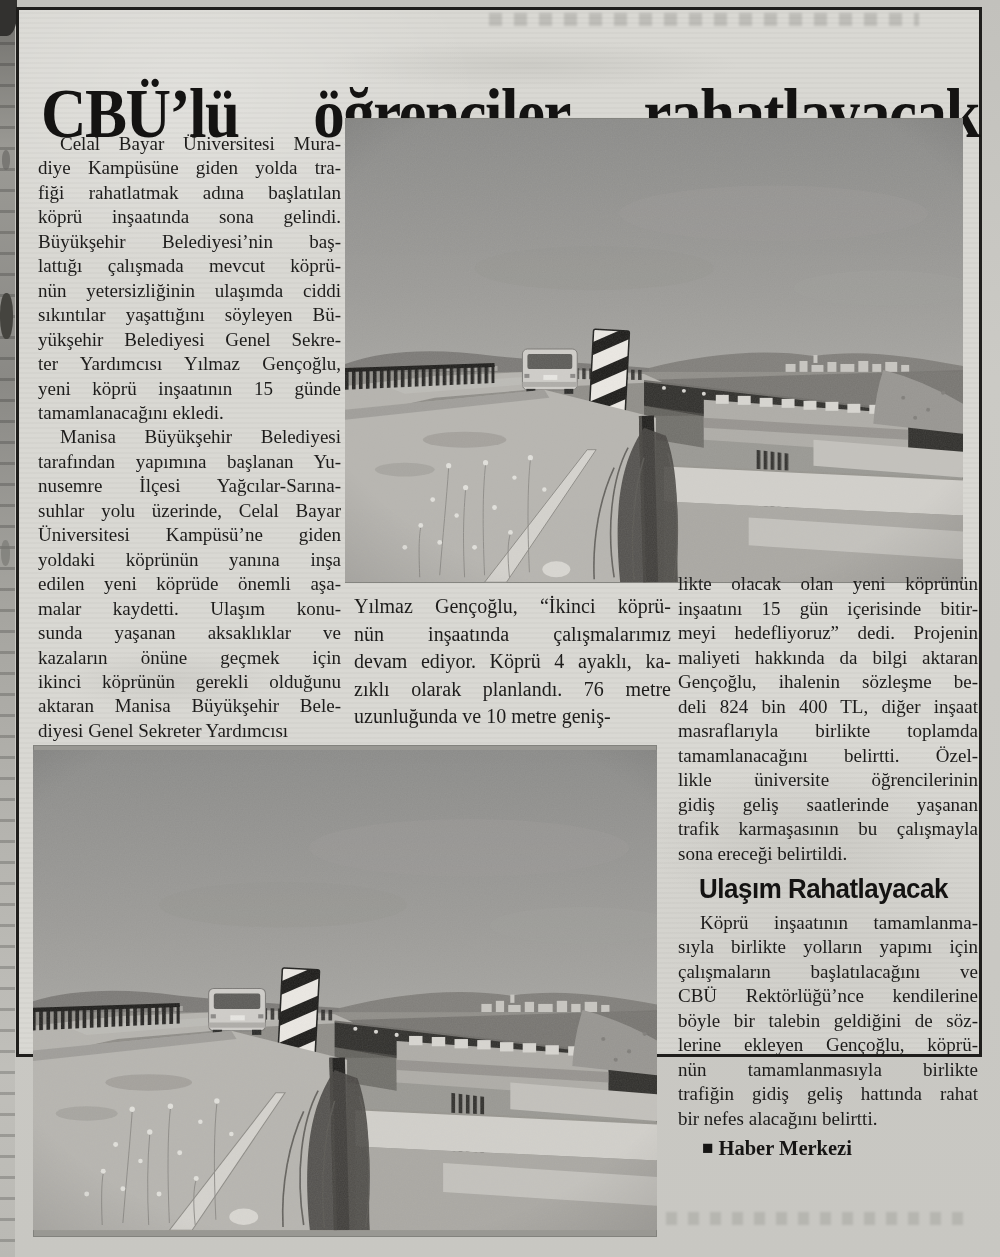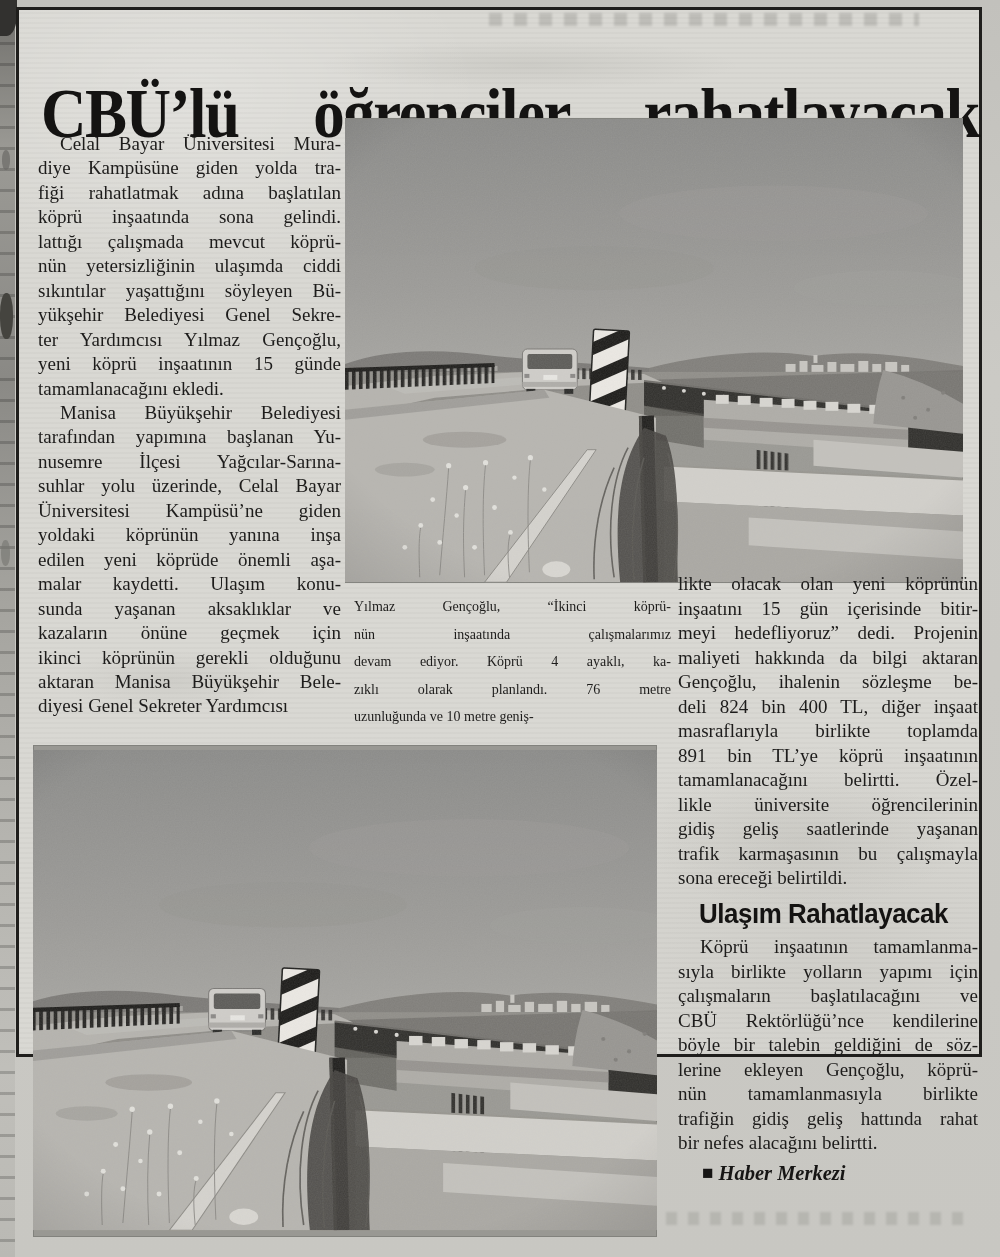--- a/index.html
+++ b/index.html
@@ -57,30 +57,30 @@
     transform:scaleY(1.10);transform-origin:top left;
   }
 
   
   .col{position:absolute;color:#1d1c1b;}
   .col .para{margin:0;}
   .col .line{text-align:justify;text-align-last:justify;}
   .col .line.last{text-align-last:left;}
   .col .para.indent .line:first-child{text-indent:22px;}
   .col-left  {left:19px; top:122px;width:303px;font-size:19px;  line-height:24.45px;}
-  .col-mid   {left:335px;top:583px;width:317px;font-size:14px;line-height:27.6px;}
+  .col-mid   {left:335px;top:583px;width:317px;font-size:20px;line-height:27.6px;}
   .col-right {left:659px;top:562px;width:300px;font-size:19px;  line-height:24.5px;}
 
   .subhead{
     font-family:"Liberation Sans", sans-serif;font-weight:bold;
     font-size:27px;letter-spacing:-0.5px;color:#141312;
     padding-left:22px;margin:11px 0 9px 0;
     transform:scaleX(.96);transform-origin:left center;white-space:nowrap;
   }
-  .byline{margin-top:5px;padding-left:24px;font-weight:bold;font-size:20.5px;color:#161514;font-style:italic;}
+  .byline{margin-top:5px;padding-left:24px;font-weight:bold;font-size:20.5px;color:#161514;}
   .byline .sq{display:inline-block;margin-right:5px;font-size:19px;transform:translateY(-1px);}
 
   
   .photo{position:absolute;overflow:hidden;background:#999893;box-shadow:0 0 0 1px rgba(90,90,85,.35) inset;}
   .photo-top   {left:326px;top:108px;width:618px;height:465px;}
   .photo-bottom{left:14px; top:735px;width:624px;height:492px;}
   .photo svg{display:block;width:100%;height:100%;}
 </style>
 </head>
 <body>
@@ -274,20 +274,21 @@
   <div class="ghost bottom"></div>
 
   <h1 class="headline">CBÜ’lü öğrenciler rahatlayacak</h1>
 
   <div class="col col-left">
       <div class="para indent">
         <div class="line">Celal Bayar Üniversitesi Mura-</div>
         <div class="line">diye Kampüsüne giden yolda tra-</div>
         <div class="line">fiği rahatlatmak adına başlatılan</div>
         <div class="line">köprü inşaatında sona gelindi.</div>
+        <div class="line">Büyükşehir Belediyesi’nin baş-</div>
         <div class="line">lattığı çalışmada mevcut köprü-</div>
         <div class="line">nün yetersizliğinin ulaşımda ciddi</div>
         <div class="line">sıkıntılar yaşattığını söyleyen Bü-</div>
         <div class="line">yükşehir Belediyesi Genel Sekre-</div>
         <div class="line">ter Yardımcısı Yılmaz Gençoğlu,</div>
         <div class="line">yeni köprü inşaatının 15 günde</div>
         <div class="line last">tamamlanacağını ekledi.</div>
       </div>
       <div class="para indent">
         <div class="line">Manisa Büyükşehir Belediyesi</div>
@@ -325,21 +326,20 @@
   <div class="col col-right">
     <div>
         <div class="para">
           <div class="line">likte olacak olan yeni köprünün</div>
           <div class="line">inşaatını 15 gün içerisinde bitir-</div>
           <div class="line">meyi hedefliyoruz” dedi. Projenin</div>
           <div class="line">maliyeti hakkında da bilgi aktaran</div>
           <div class="line">Gençoğlu, ihalenin sözleşme be-</div>
           <div class="line">deli 824 bin 400 TL, diğer inşaat</div>
           <div class="line">masraflarıyla birlikte toplamda</div>
-          <div class="line">891 bin TL’ye köprü inşaatının</div>
           <div class="line">tamamlanacağını belirtti. Özel-</div>
           <div class="line">likle üniversite öğrencilerinin</div>
           <div class="line">gidiş geliş saatlerinde yaşanan</div>
           <div class="line">trafik karmaşasının bu çalışmayla</div>
           <div class="line last">sona ereceği belirtildi.</div>
         </div>
       </div>
     <div class="subhead">Ulaşım Rahatlayacak</div>
     <div>
         <div class="para indent">

